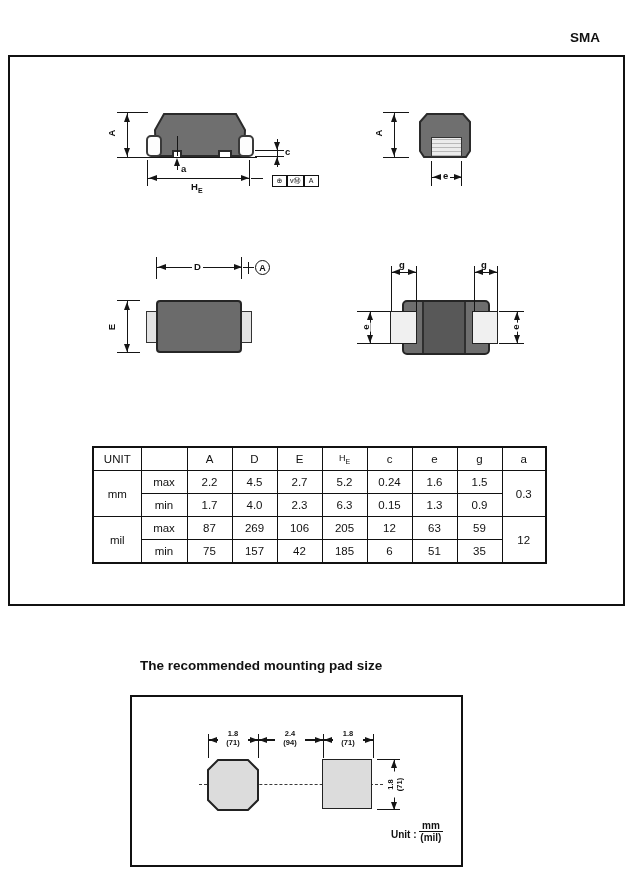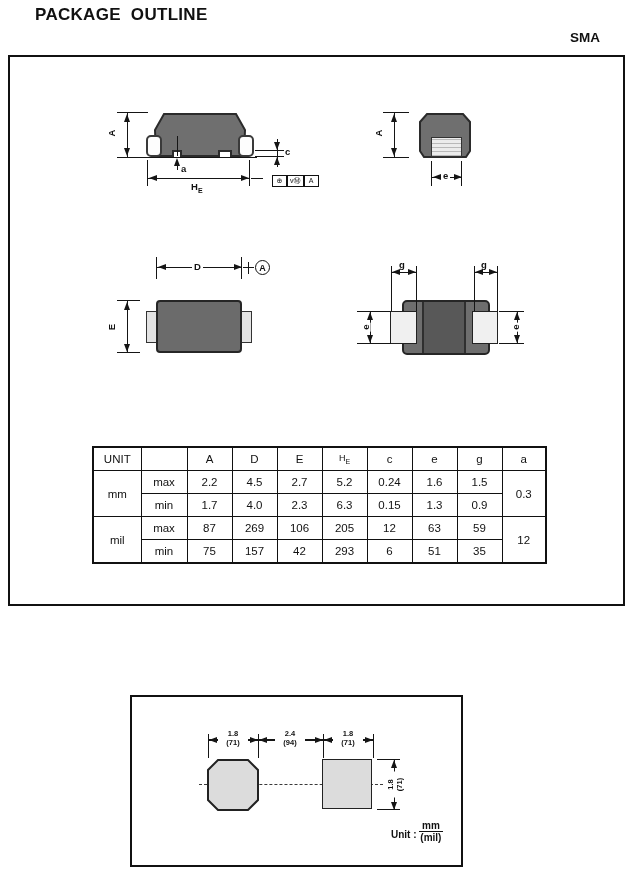--- a/index.html
+++ b/index.html
@@ -37,21 +37,20 @@
   .frac .den{display:block;padding:0 1px;}
   .circle-datum{position:absolute;left:255px;top:260px;width:15px;height:15px;border:1.6px solid #111;
                 border-radius:50%;font-size:9px;font-weight:bold;text-align:center;line-height:15px;background:#fff;box-sizing:border-box;}
   sub.he{font-size:7px;}
 </style>
 </head>
 <body>
 
 <div class="page">
 
-  <div class="title">PACKAGE OUTLINE</div>
   <div class="pkgcode">SMA</div>
 
   <div class="mainbox"></div>
 
   <div>
     <div class="ln" style="left:117px;top:112px;width:31px;height:1.4px;"></div>
     <div class="ln" style="left:117px;top:156.5px;width:140px;height:1.4px;"></div>
     <div class="ln" style="left:127px;top:113px;width:1.4px;height:44px;"></div>
     <div class="ar ar-u" style="left:124.2px;top:114px;"></div>
     <div class="ar ar-d" style="left:124.2px;top:148px;"></div>
@@ -231,28 +230,29 @@
       <td>12</td>
       <td>63</td>
       <td>59</td>
       <td rowspan="2">12</td>
     </tr>
     <tr>
       <td>min</td>
       <td>75</td>
       <td>157</td>
       <td>42</td>
-      <td>293</td>
+      <td>185</td>
       <td>6</td>
       <td>51</td>
       <td>35</td>
     </tr>
   </tbody>
     </table>
 
+  <div class="padtitle">The recommended mounting pad size</div>
   <div class="padbox"></div>
 
   <div>
     <div class="dashln" style="left:199px;top:784px;width:184px;"></div>
 
     <svg class="abs" style="left:207px;top:759px;" width="52" height="52">
       <polygon points="11,1 41,1 51,11 51,41 41,51 11,51 1,41 1,11" fill="#dcdcdc" stroke="#222" stroke-width="2"></polygon>
     </svg>
     <div class="abs" style="left:322px;top:759px;width:50px;height:50px;background:#dcdcdc;border:1.5px solid #222;box-sizing:border-box;"></div>
 

